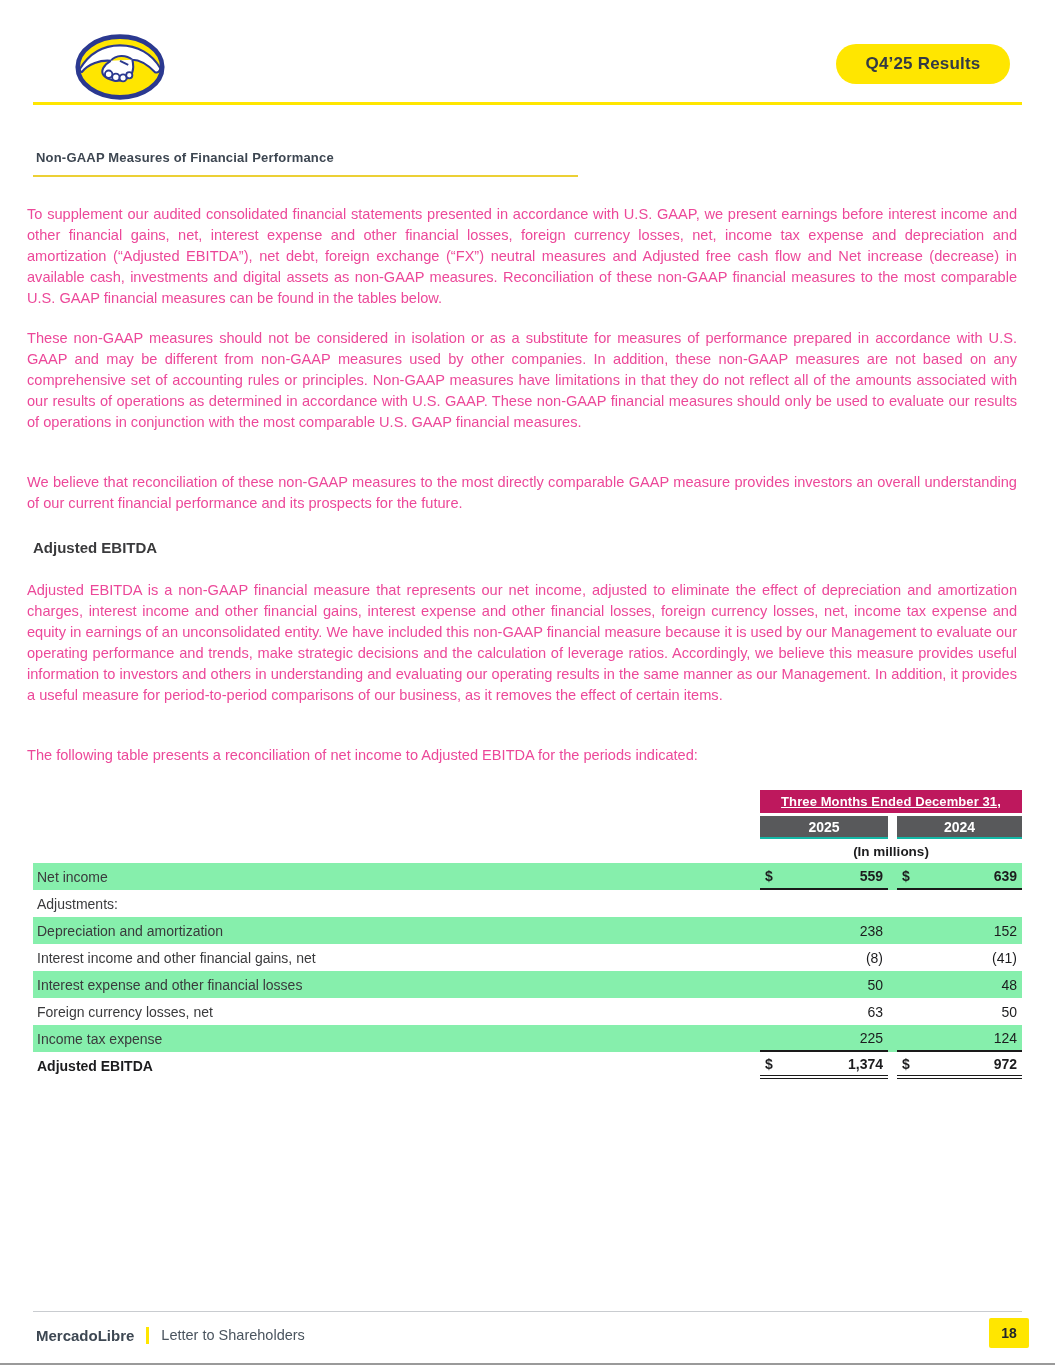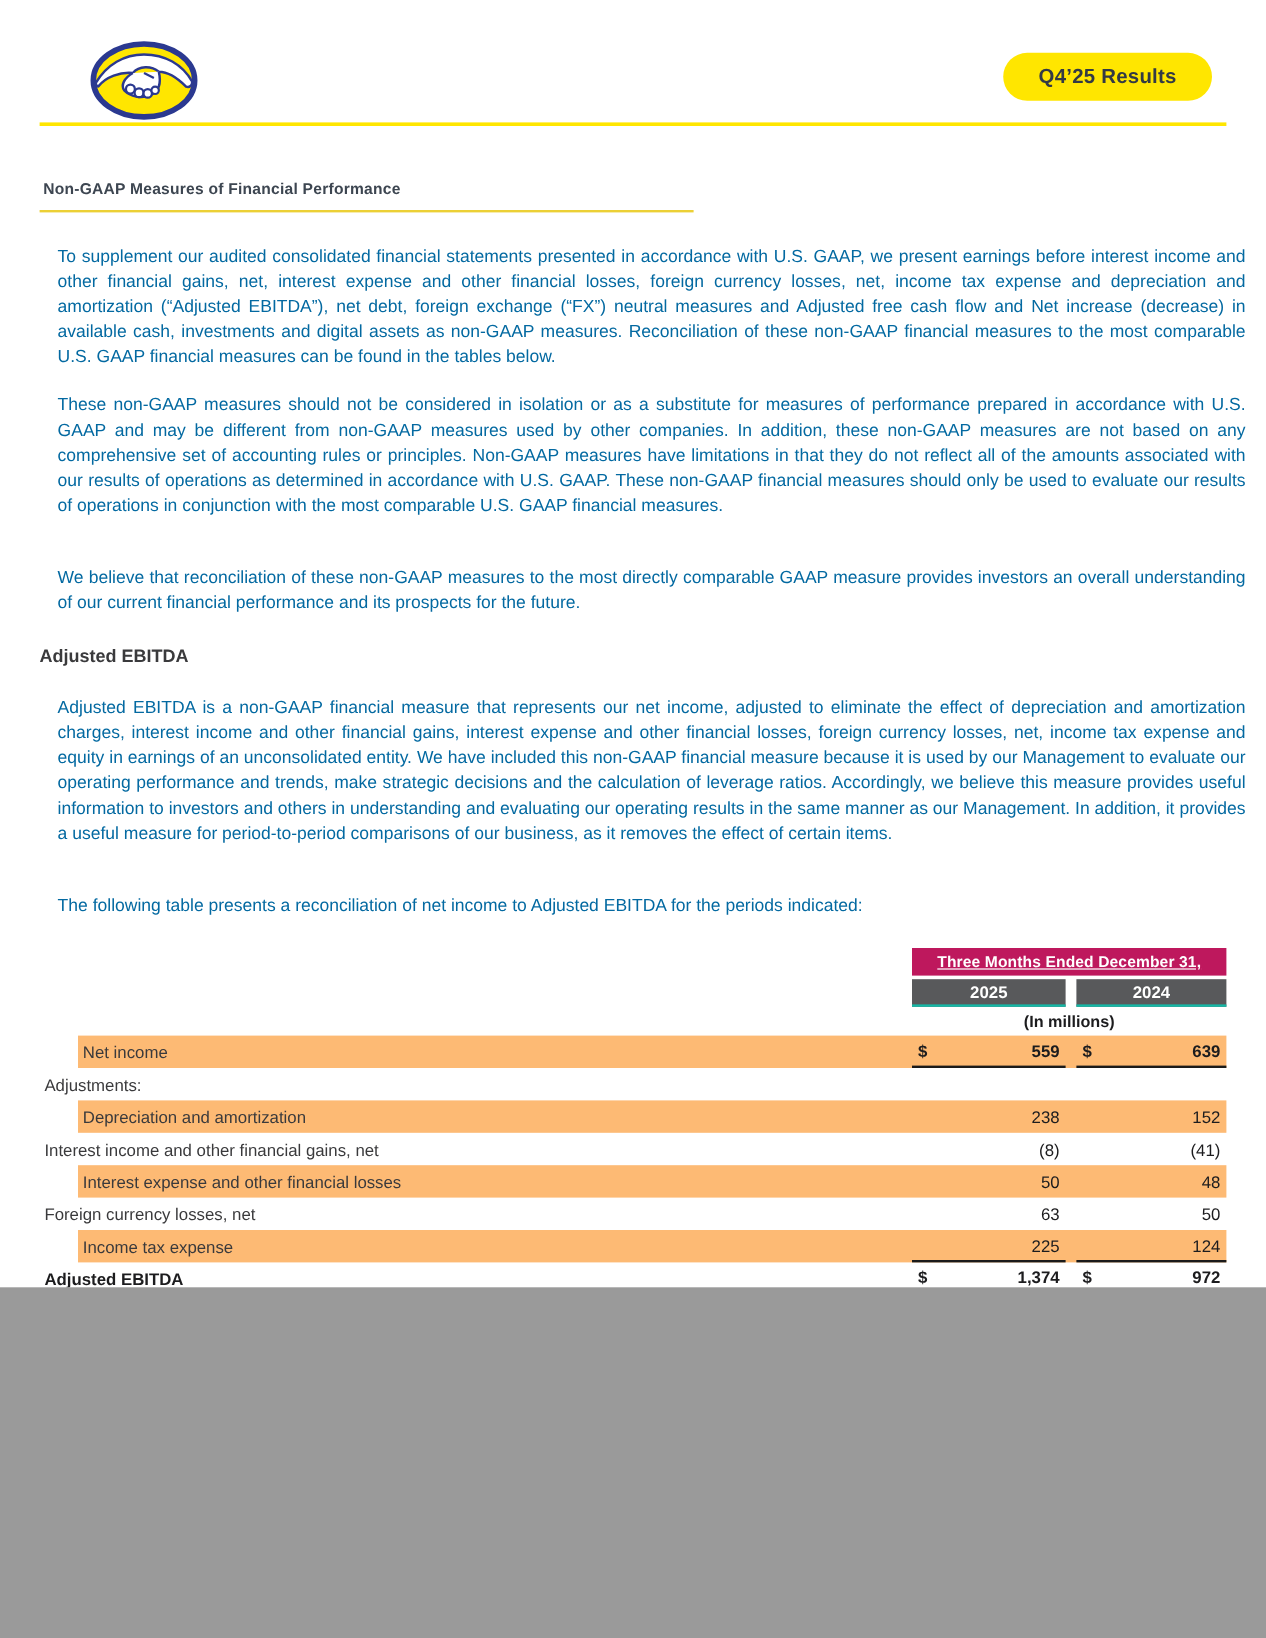--- a/index.html
+++ b/index.html
@@ -1,41 +1,41 @@
 <!DOCTYPE html>
 <html><head>
 <meta charset="utf-8">
 <style>
   * { margin:0; padding:0; box-sizing:border-box; }
   html,body { background:#9a9a9a; }
   body { font-family:"Liberation Sans", sans-serif; }
   .page {
-    position:relative; width:1055px; height:1073px; margin:0 auto;
+    position:relative; width:1055px; height:1363px; margin:0 auto;
     background:#ffffff; overflow:hidden;
   }
   
   .logo-wrap { position:absolute; left:74px; top:33px; width:92px; height:68px; }
   .badge {
     position:absolute; right:45px; top:44px; width:174px; height:40px;
     background:#FFE600; border-radius:20px; display:flex; align-items:center; justify-content:center;
     font-size:17px; font-weight:bold; color:#333a45; letter-spacing:.2px;
   }
   .header-rule { position:absolute; left:33px; top:102px; width:989px; height:3px; background:#FFE600; }
 
   
   .page-title {
     position:absolute; left:36px; top:150px;
     font-size:13px; font-weight:bold; color:#3d4651; letter-spacing:.2px;
   }
   .title-rule { position:absolute; left:33px; top:175px; width:545px; height:2px; background:#ecd035; }
 
   
   .para {
-    position:absolute; left:48px; width:990px;
-    font-size:14.6px; line-height:21px; color:#0369a1;
+    position:absolute; left:27px; width:990px;
+    font-size:14.6px; line-height:21px; color:#ec4899;
     text-align:justify;
   }
   .p1 { top:204px; }
   .p2 { top:328px; }
   .p3 { top:472px; }
   .subhead {
     position:absolute; left:33px; top:539px;
     font-size:15px; font-weight:bold; color:#3a3a3c;
   }
   .p4 { top:580px; }
@@ -57,21 +57,21 @@
     border-bottom:2px solid #14b8a6;
   }
   .t-year.y1 { width:128px; }
   .t-year.y2 { width:125px; margin-left:9px; }
   .t-units {
     width:262px; height:24px; margin-left:727px;
     display:flex; align-items:center; justify-content:center;
     font-size:13.5px; font-weight:bold; color:#1c1c1e;
   }
   .t-row { display:flex; height:27px; align-items:stretch; }
-  .t-row.shaded { background:#fdba74;margin-left:32px; }
+  .t-row.shaded { background:#86efac; }
   .t-label { flex:1; display:flex; align-items:center; padding-left:4px; color:#3a3a3c; }
   .t-val {
     width:128px; display:flex; align-items:center; justify-content:space-between;
     padding:0 5px; color:#1c1c1e;
   }
   .t-val.c2 { width:125px; margin-left:9px; }
   .t-row.vals-bold .t-val { font-weight:bold; }
   .t-row.label-bold .t-label { font-weight:bold; color:#1c1c1e; }
   .t-row.single-bottom .t-val { border-bottom:2px solid #1a1a1a; }
   .t-row.double-bottom .t-val { border-bottom:4px double #1a1a1a; }

